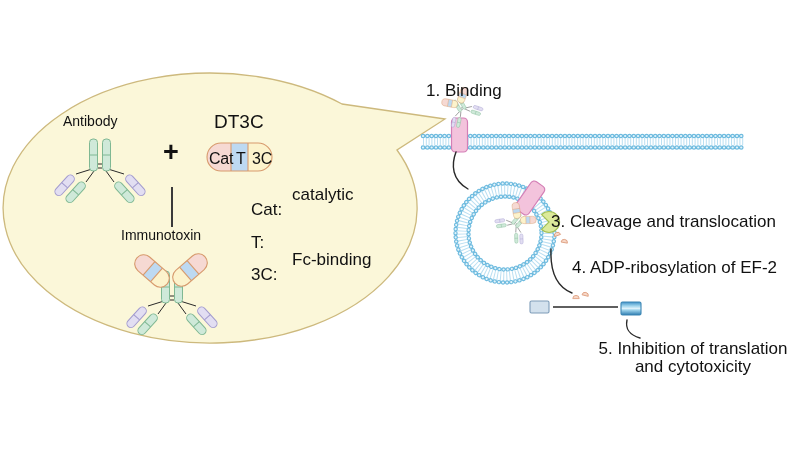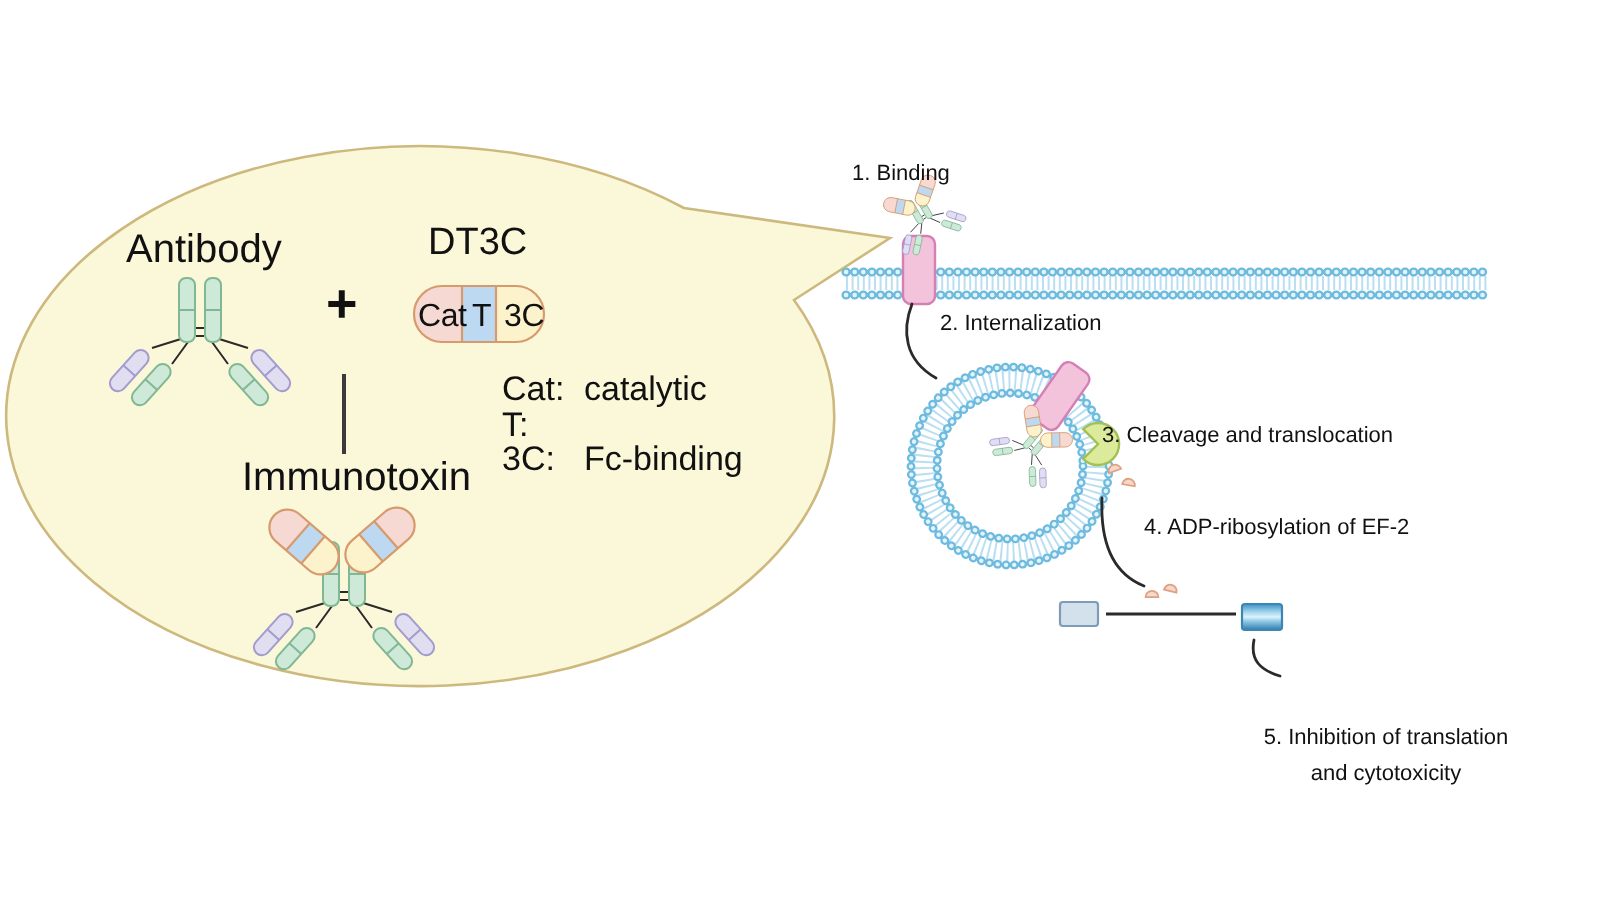--- a/index.html
+++ b/index.html
@@ -1,27 +1,27 @@
 <!DOCTYPE html>
 <html style="--c-bubble_fill: #fbf7d9; --c-bubble_edge: #cdb97d; --c-green_fill: #cfe9d9; --c-green_edge: #7fb893; --c-purple_fill: #e2def2; --c-purple_edge: #a29bce; --c-pink_fill: #f6d9d3; --c-pink_edge: #d79a6d; --c-blue_fill: #bdd9f2; --c-yellow_fill: #fcf3cc; --c-membrane_dot: #6ebbdf; --c-membrane_dot_core: #e4f4fb; --c-membrane_tail: #badff2; --c-receptor_fill: #f3c3dc; --c-receptor_edge: #d47fb6; --c-pacman_fill: #dcea9b; --c-pacman_edge: #a3c055; --c-droplet_fill: #f7d8c8; --c-droplet_edge: #dfa183; --c-ef2_fill: #d3e1ed; --c-ef2_edge: #7e9cb8; --c-ef2b_top: #3e8fc6; --c-ef2b_mid: #dff2fb; --c-ef2b_edge: #3c86b4; --c-line: #2a2a2a; --c-text: #111111;"><head>
 <meta charset="utf-8">
 <style>
   html,body{margin:0;padding:0;background:#ffffff;}
   .stage{
     position:relative;width:800px;height:450px;overflow:hidden;background:#ffffff;
     font-family:"Liberation Sans", sans-serif;color:var(--c-text,#111);
   }
   .stage svg{position:absolute;left:0;top:0;}
-  .t{position:absolute;font-size:11px;line-height:1.12;color:var(--c-text,#111);white-space:nowrap;}
-  .big{font-size:20px;}
+  .t{position:absolute;font-size:17px;line-height:1.12;color:var(--c-text,#111);white-space:nowrap;}
+  .big{font-size:14px;}
   .plus{font-size:27px;font-weight:600;line-height:1;}
   .seg{font-size:16px;letter-spacing:-0.2px;}
   .legend{position:absolute;left:251px;top:186px;font-size:17px;line-height:17.5px;}
   .legend .row{display:flex;}
-  .legend .lk{width:41px;}
+  .legend .lk{width:41px;margin-top:15px;}
   .center2{white-space:normal;text-align:center;}
   
   .green{fill:var(--c-green_fill);stroke:var(--c-green_edge);stroke-width:1;}
   .purple{fill:var(--c-purple_fill);stroke:var(--c-purple_edge);stroke-width:1;}
   .pinkseg{fill:var(--c-pink_fill);}
   .blueseg{fill:var(--c-blue_fill);}
   .yellowseg{fill:var(--c-yellow_fill);}
   .pilledge{fill:none;stroke:var(--c-pink_edge);stroke-width:1.1;}
   .pilldiv{stroke:var(--c-pink_edge);stroke-width:1.1;}
   .bubble{fill:var(--c-bubble_fill);stroke:var(--c-bubble_edge);stroke-width:1.3;}
@@ -189,22 +189,21 @@
     </div>
     <div class="row">
       <span class="lk">3C:</span>
       <span>Fc-binding</span>
     </div>
   </div>
 
   <div class="t big" style="left:121px;top:228px;">Immunotoxin</div>
 
   <div class="t" style="left:426px;top:81px;">1. Binding</div>
-  <div class="t" style="left:470px;top:156px;">2. Internalization</div>
   <div class="t" style="left:551px;top:188px;margin-top:24px;">3. Cleavage and translocation</div>
   <div class="t" style="left:572px;top:258px;">4. ADP-ribosylation of EF-2</div>
 
-  <div class="t center2" style="left:585px;top:340px;width:216px;line-height:18px;margin-top:20px;">
+  <div class="t center2" style="left:585px;top:340px;width:216px;line-height:18px;">
     <span>5. Inhibition of translation</span><br>
     <span>and cytotoxicity</span>
   </div>
 
 </div>
 
 </body></html>

